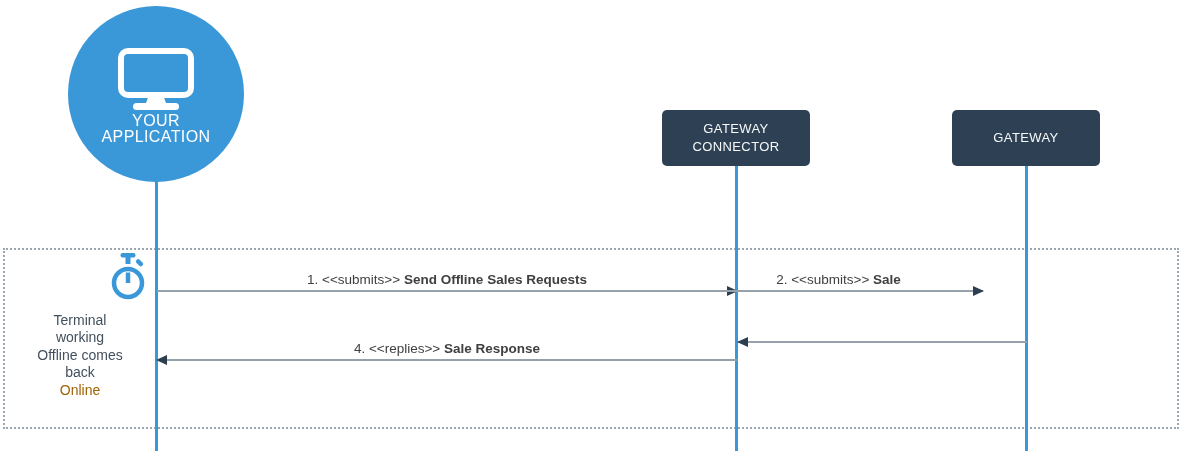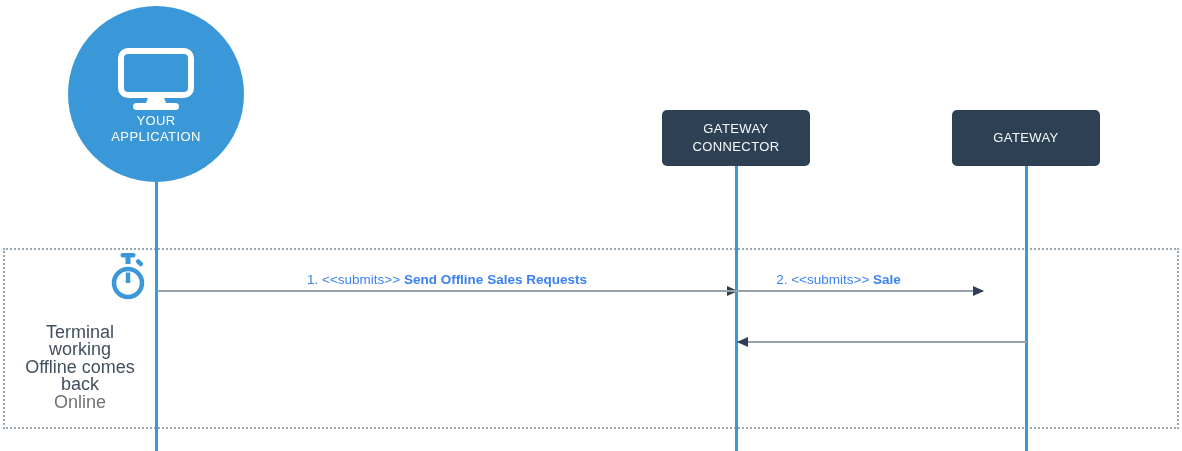--- a/index.html
+++ b/index.html
@@ -29,21 +29,21 @@
     position: absolute;
     left: 50px; top: 42px;
     width: 76px; height: 66px;
   }
   .actor-label {
     position: absolute;
     left: 0; top: 107px;
     width: 176px;
     text-align: center;
     color: #ffffff;
-    font-size: 13px;
+    font-size: 16px;
     line-height: 15.5px;
     letter-spacing: 0.4px;
     white-space: pre-line;
   }
 
   
   .node {
     position: absolute;
     top: 110px;
     width: 148px; height: 56px;
@@ -83,42 +83,42 @@
     z-index: 1;
   }
   .stopwatch-icon {
     position: absolute;
     left: 109px; top: 253px;
     width: 38px; height: 48px;
     z-index: 2;
   }
   .frame-caption {
     position: absolute;
-    left: 8px; top: 306px;
+    left: 8px; top: 294px;
     width: 144px;
     text-align: center;
     color: #42505e;
-    font-size: 18px;
+    font-size: 14px;
     line-height: 17.5px;
     white-space: pre-line;
     z-index: 2;
   }
   .frame-caption-online {
-    color: #737373;
+    color: #a16207;
     white-space: pre-line;
   }
 
   
   .msg {
     position: absolute;
     z-index: 4;
   }
   .msg-label {
     text-align: center;
-    color: #3b82f6;
+    color: #404040;
     font-size: 13.5px;
     line-height: 16px;
     margin-bottom: 2px;
     white-space: nowrap;
   }
   .msg-label .em { font-weight: bold; }
   .msg-line {
     position: relative;
     height: 2px;
     background: #96a1ab;
@@ -202,14 +202,22 @@
       <div class="arrowhead right"></div>
     </div>
   </div>
 
   <div class="msg msg-3">
     <div class="msg-line">
       <div class="arrowhead left"></div>
     </div>
   </div>
 
+  <div class="msg msg-4">
+    <div class="msg-label">
+      <span>4. &lt;&lt;replies&gt;&gt; </span><span class="em">Sale Response</span>
+    </div>
+    <div class="msg-line">
+      <div class="arrowhead left"></div>
+    </div>
+  </div>
 
 </div>
 
 </body></html>

